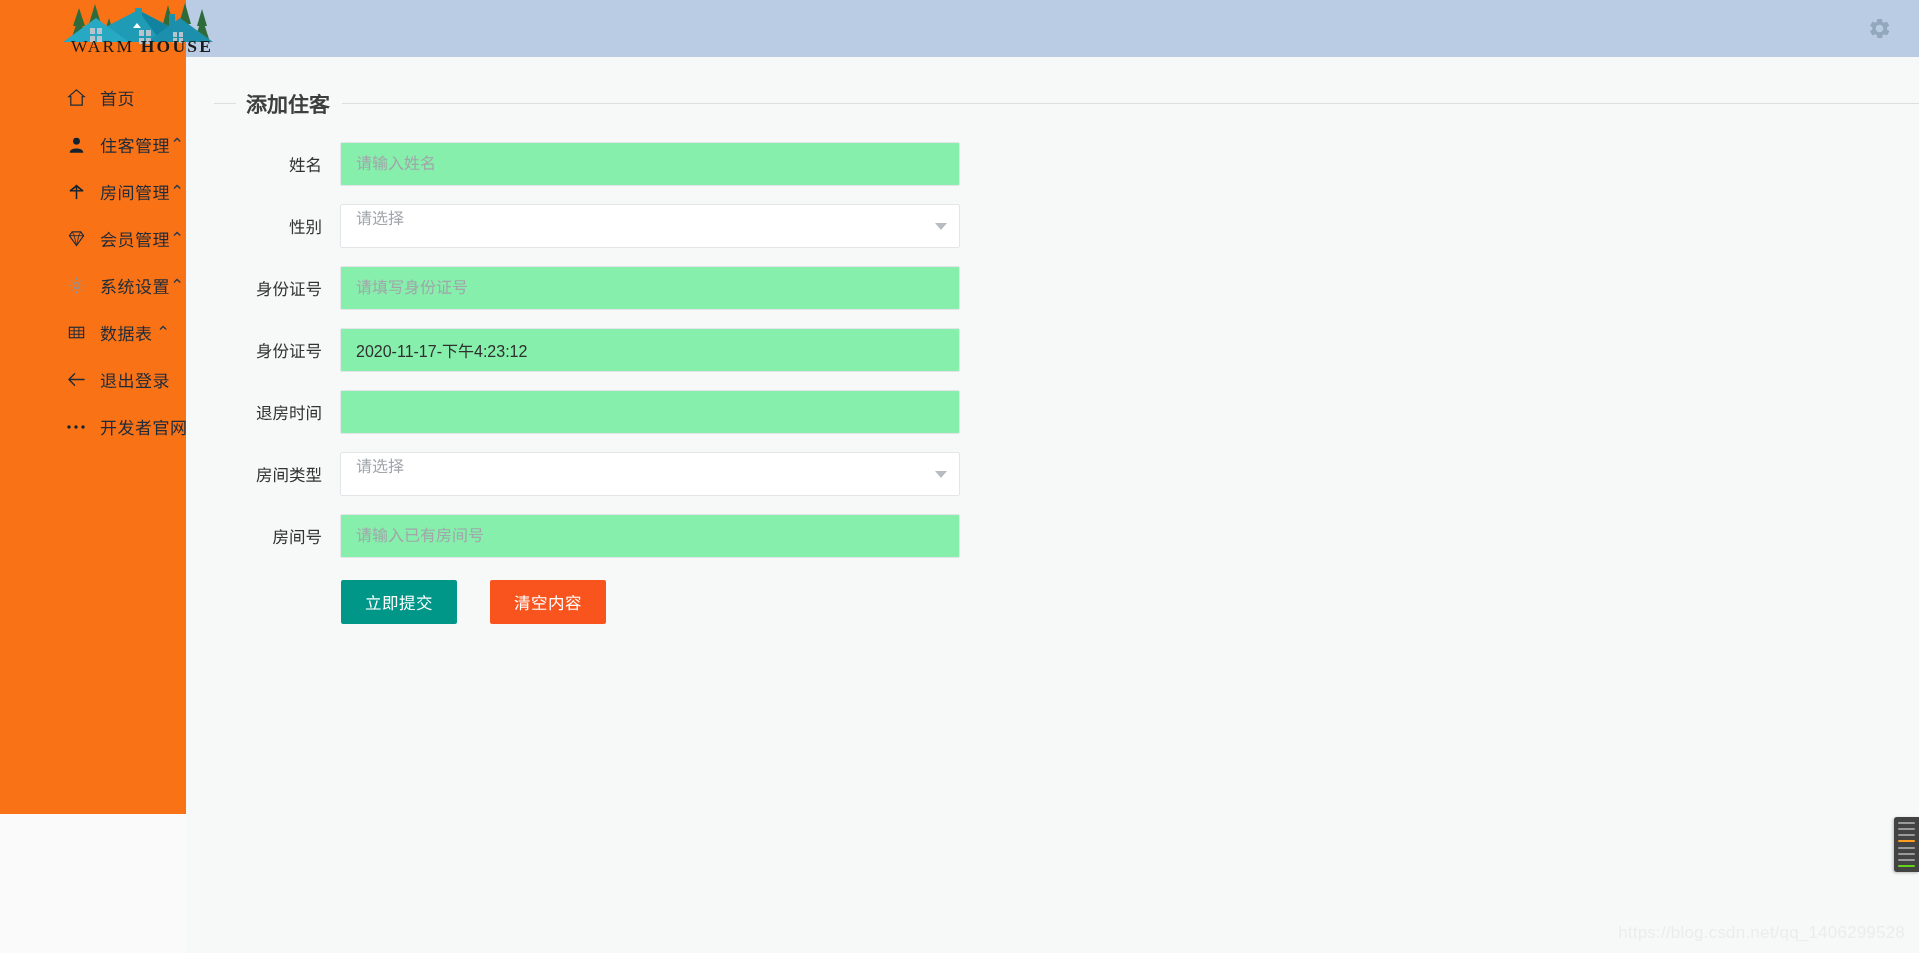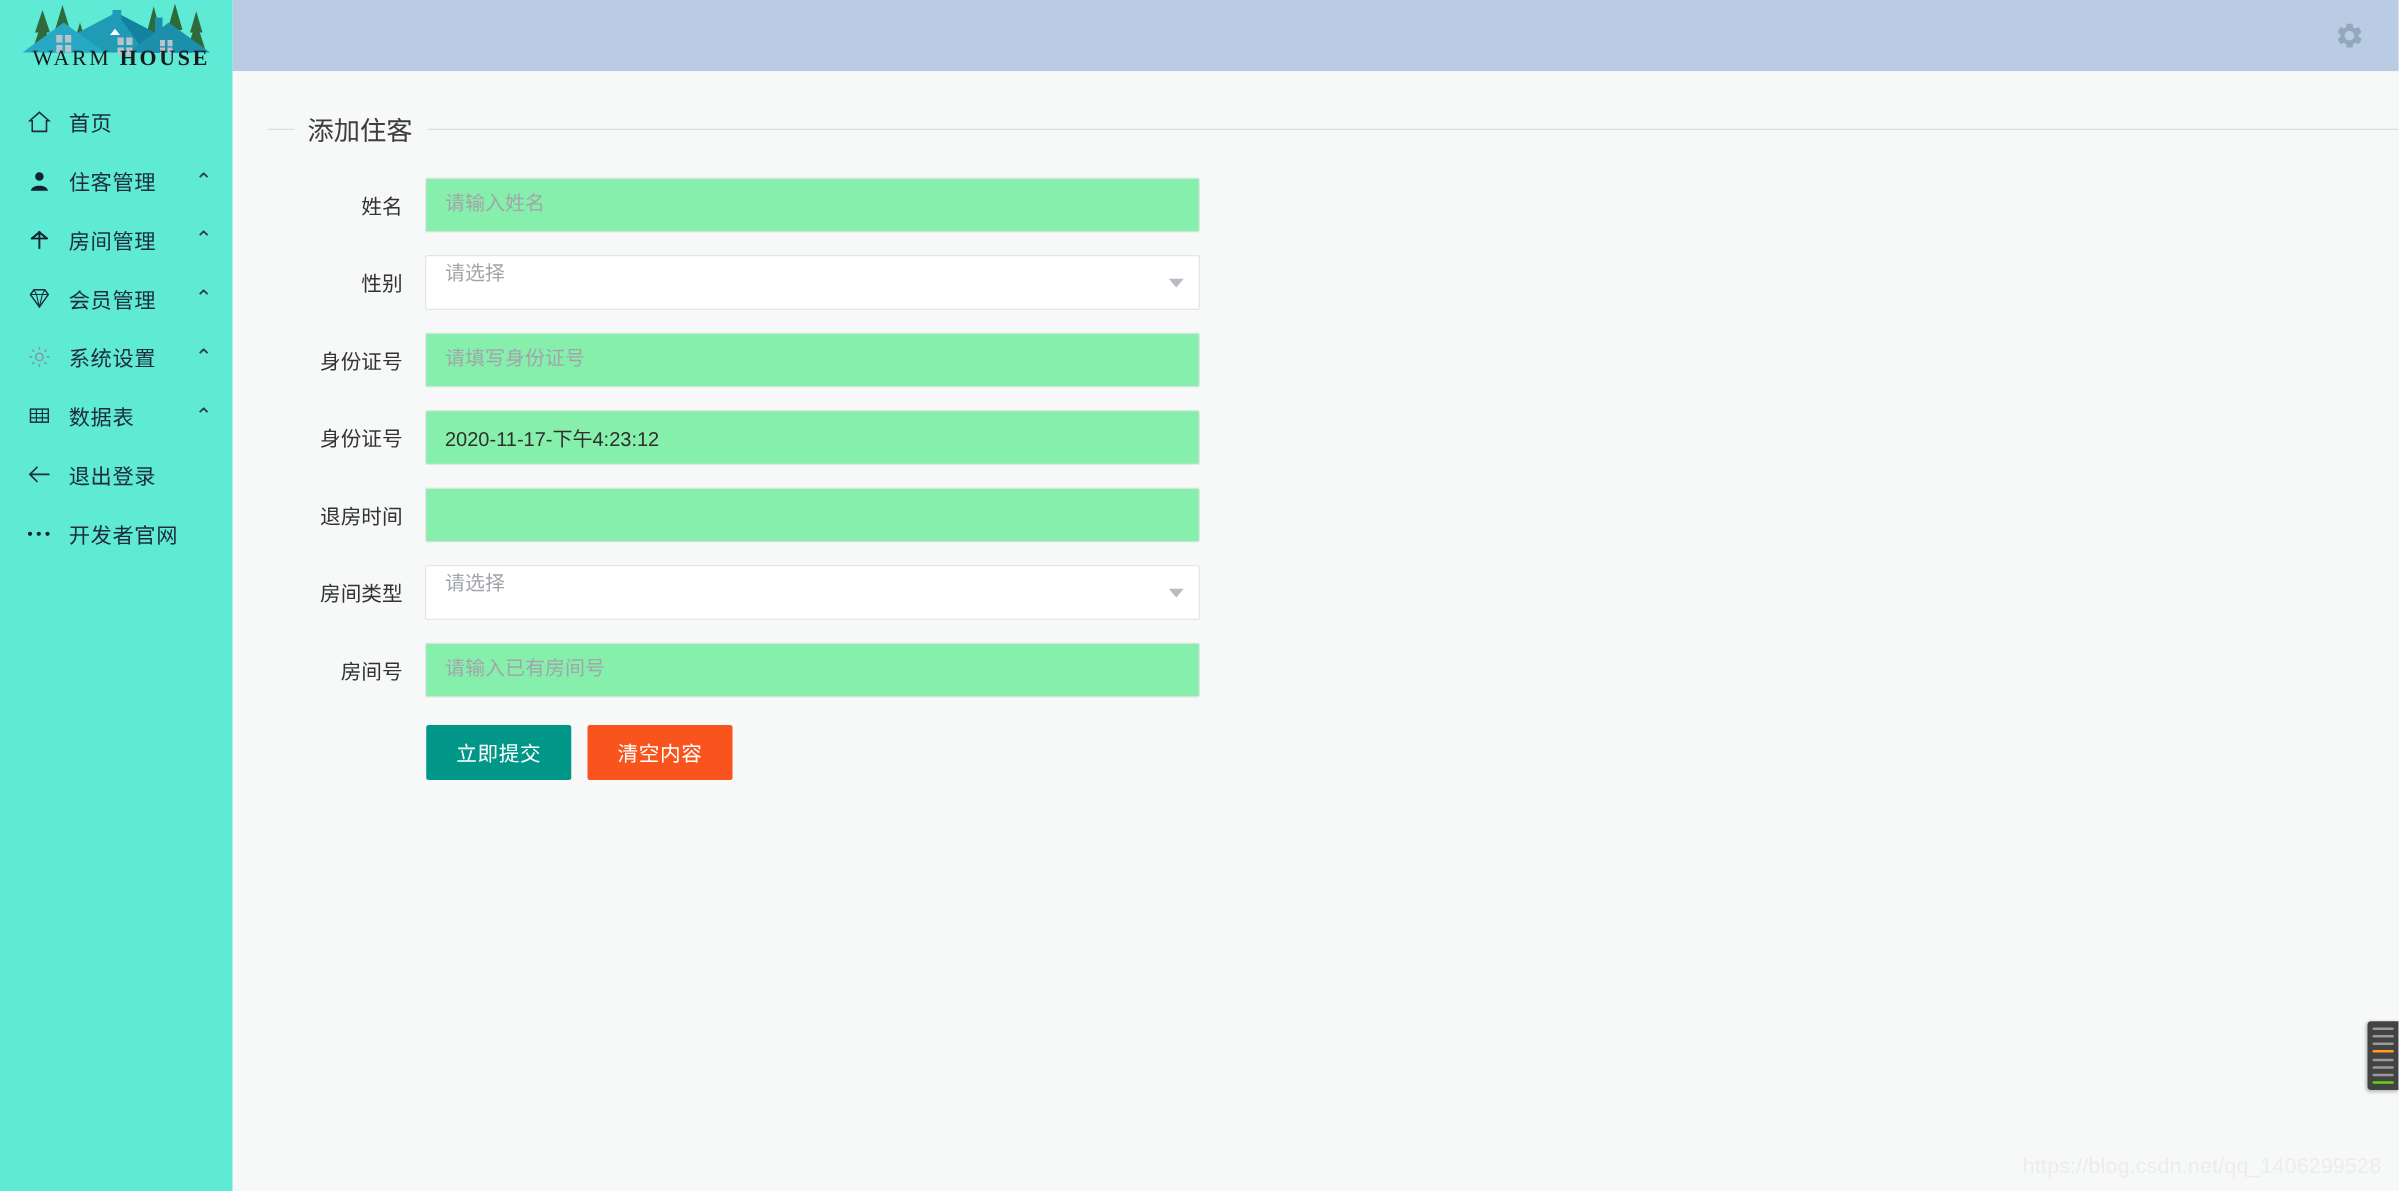--- a/index.html
+++ b/index.html
@@ -11,24 +11,25 @@
     font-family: "Liberation Sans", "DejaVu Sans", sans-serif;
   }
   body { background: #fafafa; }
 
   .app { position: relative; width: 1919px; height: 953px; display: flex; }
 
   
   .sidebar {
     width: 186px;
     min-width: 186px;
-    height: 953px;
-    background: #5eead4;
+    height: 814px;
+    background: #f97316;
     position: relative;
     z-index: 5;
+    padding-left: 45px;
   }
   .logo-box {
     width: 186px;
     height: 68px;
     position: relative;
     overflow: visible;
   }
   .logo-svg { position: absolute; left: 4px; top: -4px; }
   .logo-text {
     position: absolute;
@@ -123,21 +124,21 @@
   .legend-dash {
     width: 22px;
     height: 1px;
     background: #dcdee2;
   }
   .legend-title {
     font-size: 21px;
     color: #3e3e3e;
     padding: 0 12px 0 10px;
     white-space: nowrap;
-    font-weight: 400;
+    font-weight: 700;
   }
   .legend-line {
     flex: 1;
     height: 1px;
     background: #dcdee2;
   }
 
   .form { padding-top: 26px; }
   .form-row {
     display: flex;
@@ -194,20 +195,21 @@
     border-right: 6px solid transparent;
     border-top: 7px solid #b8bcc2;
     pointer-events: none;
   }
 
   .btn-row {
     display: flex;
     margin-top: 22px;
     margin-left: 126px;
     padding-left: 1px;
+    gap: 20px;
   }
   .btn {
     height: 44px;
     min-width: 0;
     padding: 0 24px;
     border: 0;
     border-radius: 2px;
     color: #fff;
     font-size: 16.5px;
     cursor: pointer;

